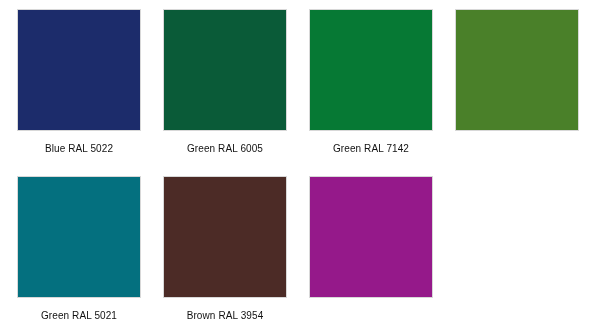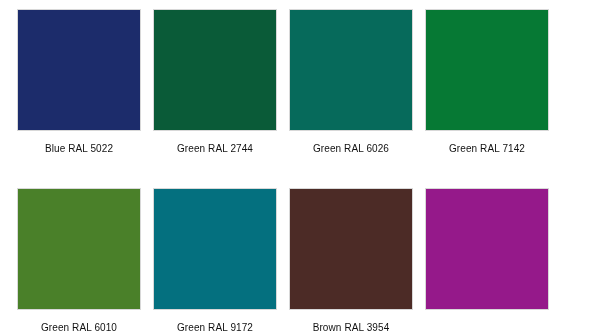--- a/index.html
+++ b/index.html
@@ -19,21 +19,20 @@
     width: 540px;
     height: 335px;
     background: #ffffff;
     box-sizing: border-box;
     padding: 9px 17px 0 17px;
     display: grid;
     grid-template-columns: repeat(4, 124px);
     grid-template-rows: repeat(2, 167px);
     column-gap: 22px;
     row-gap: 0px;
-    gap: 12px;
   }
   .swatch-cell {
     display: flex;
     flex-direction: column;
     align-items: center;
     width: 124px;
   }
   .swatch-chip {
     width: 124px;
     height: 122px;
@@ -54,37 +53,32 @@
 </head>
 <body>
 
 <div class="swatch-board" id="swatch-board" style="background: rgb(255, 255, 255); grid-template-columns: repeat(4, 124px); grid-template-rows: repeat(2, 167px);">
     <div class="swatch-cell">
       <div class="swatch-chip" style="background: rgb(28, 44, 107); border-color: rgb(216, 216, 216);"></div>
       <div class="swatch-label">Blue RAL 5022</div>
     </div>
     <div class="swatch-cell">
       <div class="swatch-chip" style="background: rgb(10, 91, 56); border-color: rgb(216, 216, 216);"></div>
-      <div class="swatch-label">Green RAL 2744</div>
-    </div>
-    <div class="swatch-cell">
-      <div class="swatch-chip" style="background: rgb(6, 106, 91); border-color: rgb(216, 216, 216);"></div>
-      <div class="swatch-label">Green RAL 6026</div>
+      <div class="swatch-label">Green RAL 6005</div>
     </div>
     <div class="swatch-cell">
       <div class="swatch-chip" style="background: rgb(6, 121, 52); border-color: rgb(216, 216, 216);"></div>
       <div class="swatch-label">Green RAL 7142</div>
     </div>
     <div class="swatch-cell">
       <div class="swatch-chip" style="background: rgb(74, 128, 41); border-color: rgb(216, 216, 216);"></div>
-      <div class="swatch-label">Green RAL 6010</div>
     </div>
     <div class="swatch-cell">
       <div class="swatch-chip" style="background: rgb(4, 112, 127); border-color: rgb(216, 216, 216);"></div>
-      <div class="swatch-label">Green RAL 9172</div>
+      <div class="swatch-label">Green RAL 5021</div>
     </div>
     <div class="swatch-cell">
       <div class="swatch-chip" style="background: rgb(76, 43, 38); border-color: rgb(216, 216, 216);"></div>
       <div class="swatch-label">Brown RAL 3954</div>
     </div>
     <div class="swatch-cell">
       <div class="swatch-chip" style="background: rgb(149, 25, 138); border-color: rgb(216, 216, 216);"></div>
     </div>
   </div>
 

